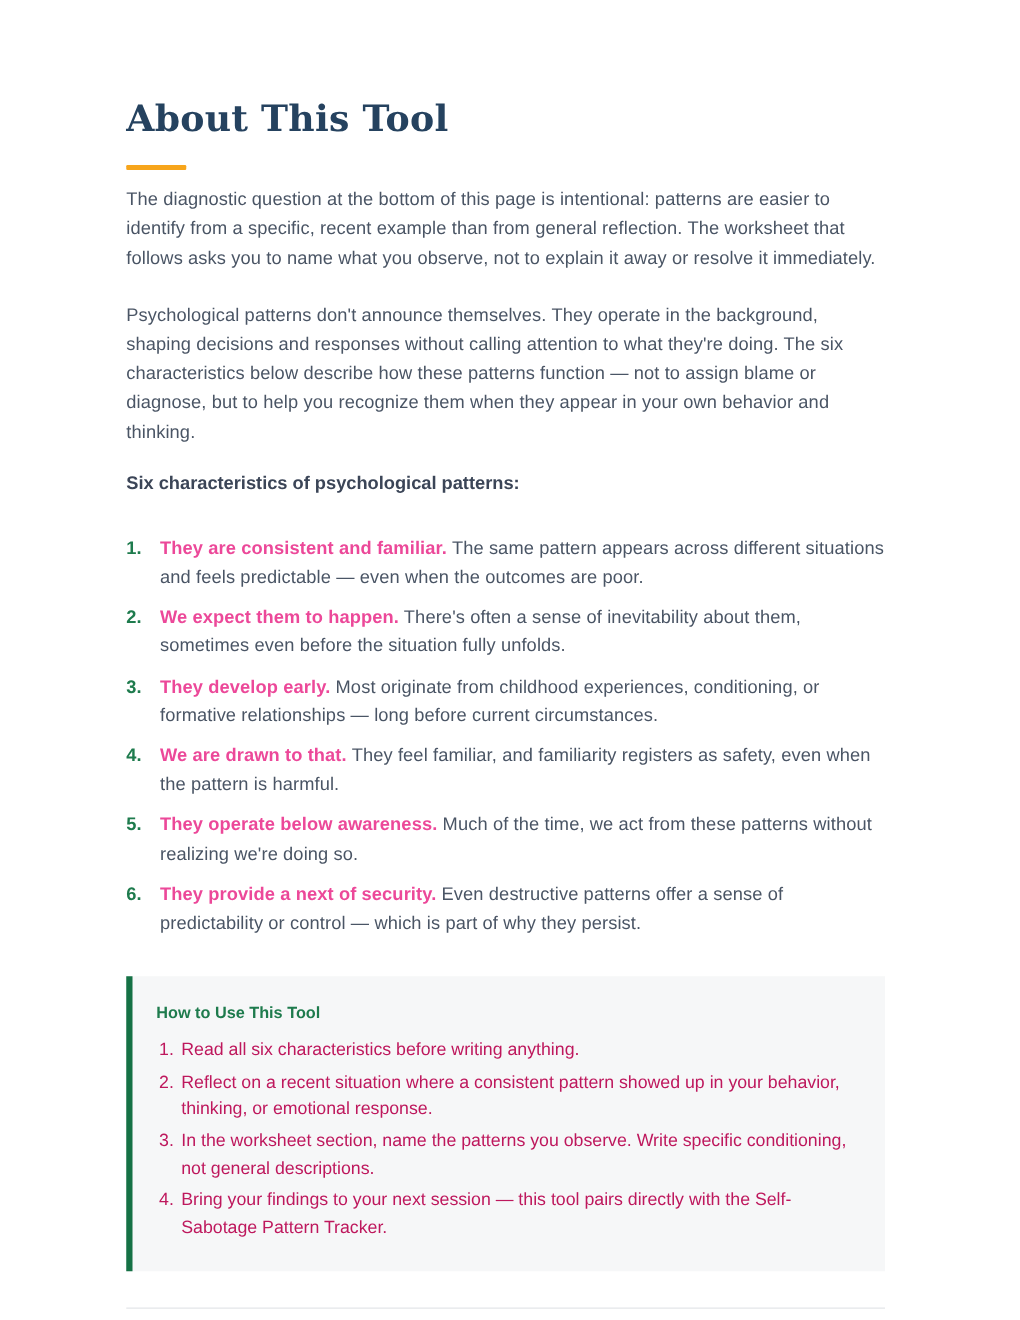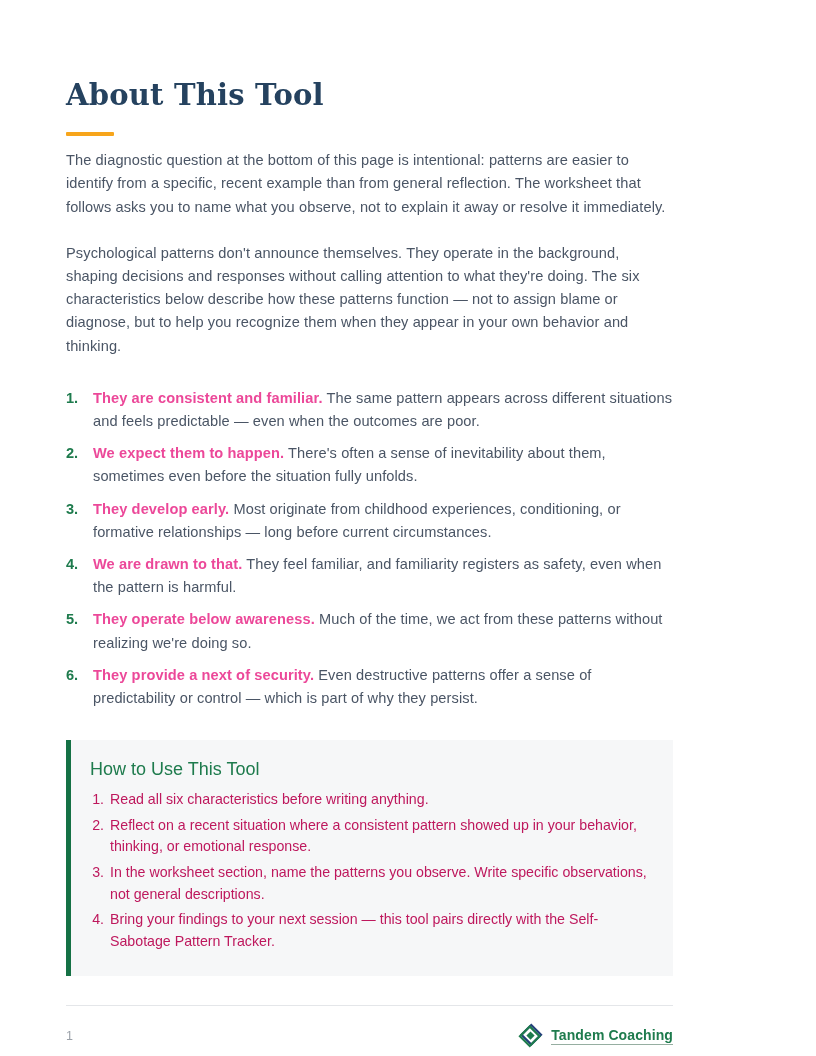--- a/index.html
+++ b/index.html
@@ -7,20 +7,21 @@
     width: 816px; height: 1056px;
     font-family: "Liberation Sans", sans-serif;
     overflow: hidden;
     -webkit-font-smoothing: antialiased;
   }
   .page {
     box-sizing: border-box;
     width: 741px; height: 1056px;
     padding: 60px 68px 0 66px;
     position: relative;
+    margin-left: 35px;
   }
   .doc-title {
     font-family: "DejaVu Serif", "Liberation Serif", serif;
     font-weight: 700;
     font-size: 29px;
     color: #25425f;
     letter-spacing: 0.2px;
     line-height: 1.15;
   }
   .accent-bar {
@@ -63,22 +64,22 @@
   .char-lead { font-weight: 700; color: #ec4899; }
   .callout {
     margin-top: 30px;
     background: #f6f7f8;
     border-left: 5px solid #157145;
     padding: 18px 24px 24px 19px;
     box-sizing: border-box;
   }
   .callout-heading {
     color: #1e7b4d;
-    font-weight: 400;
-    font-size: 18px;
+    font-weight: 700;
+    font-size: 13px;
     line-height: 22px;
   }
   .callout-steps {
     margin: 9px 0 0 0;
     padding-left: 18px;
     color: #be185d;
     font-size: 14.2px;
     line-height: 21.6px;
   }
   .callout-steps li { margin-bottom: 4px; padding-left: 2px; }
@@ -116,20 +117,21 @@
 <body>
 
 <div class="page">
 
   <h1 class="doc-title">About This Tool</h1>
   <div class="accent-bar"></div>
 
   <p class="body-par second">The diagnostic question at the bottom of this page is intentional: patterns are easier to identify from a specific, recent example than from general reflection. The worksheet that follows asks you to name what you observe, not to explain it away or resolve it immediately.</p>
   <p class="body-par">Psychological patterns don't announce themselves. They operate in the background, shaping decisions and responses without calling attention to what they're doing. The six characteristics below describe how these patterns function — not to assign blame or diagnose, but to help you recognize them when they appear in your own behavior and thinking.</p>
 
+  <div class="list-intro">Six characteristics of psychological patterns:</div>
 
   <div class="char-list">
     <div class="char-item">
       <span class="char-num">1.</span>
       <span class="char-body"><span class="char-lead">They are consistent and familiar.</span> <span>The same pattern appears across different situations and feels predictable — even when the outcomes are poor.</span></span>
     </div>
     <div class="char-item">
       <span class="char-num">2.</span>
       <span class="char-body"><span class="char-lead">We expect them to happen.</span> <span>There's often a sense of inevitability about them, sometimes even before the situation fully unfolds.</span></span>
     </div>
@@ -149,21 +151,21 @@
       <span class="char-num">6.</span>
       <span class="char-body"><span class="char-lead">They provide a next of security.</span> <span>Even destructive patterns offer a sense of predictability or control — which is part of why they persist.</span></span>
     </div>
   </div>
 
   <div class="callout">
     <div class="callout-heading">How to Use This Tool</div>
     <ol class="callout-steps">
       <li>Read all six characteristics before writing anything.</li>
       <li>Reflect on a recent situation where a consistent pattern showed up in your behavior, thinking, or emotional response.</li>
-      <li>In the worksheet section, name the patterns you observe. Write specific observations, not general descriptions.</li>
+      <li>In the worksheet section, name the patterns you observe. Write specific conditioning, not general descriptions.</li>
       <li>Bring your findings to your next session — this tool pairs directly with the Self-Sabotage Pattern Tracker.</li>
     </ol>
   </div>
 
   <div class="footer">
     <span class="page-num">1</span>
     <a class="brand">
       <svg class="brand-icon" width="27" height="27" viewBox="0 0 36 36">
         <path d="M19 4 L32 17 L19 30 L6 17 Z" fill="none" stroke="#24407a" stroke-width="3"></path>
         <path d="M17 6 L30 19 L17 32 L4 19 Z" fill="none" stroke="#1e7b4d" stroke-width="3"></path>

